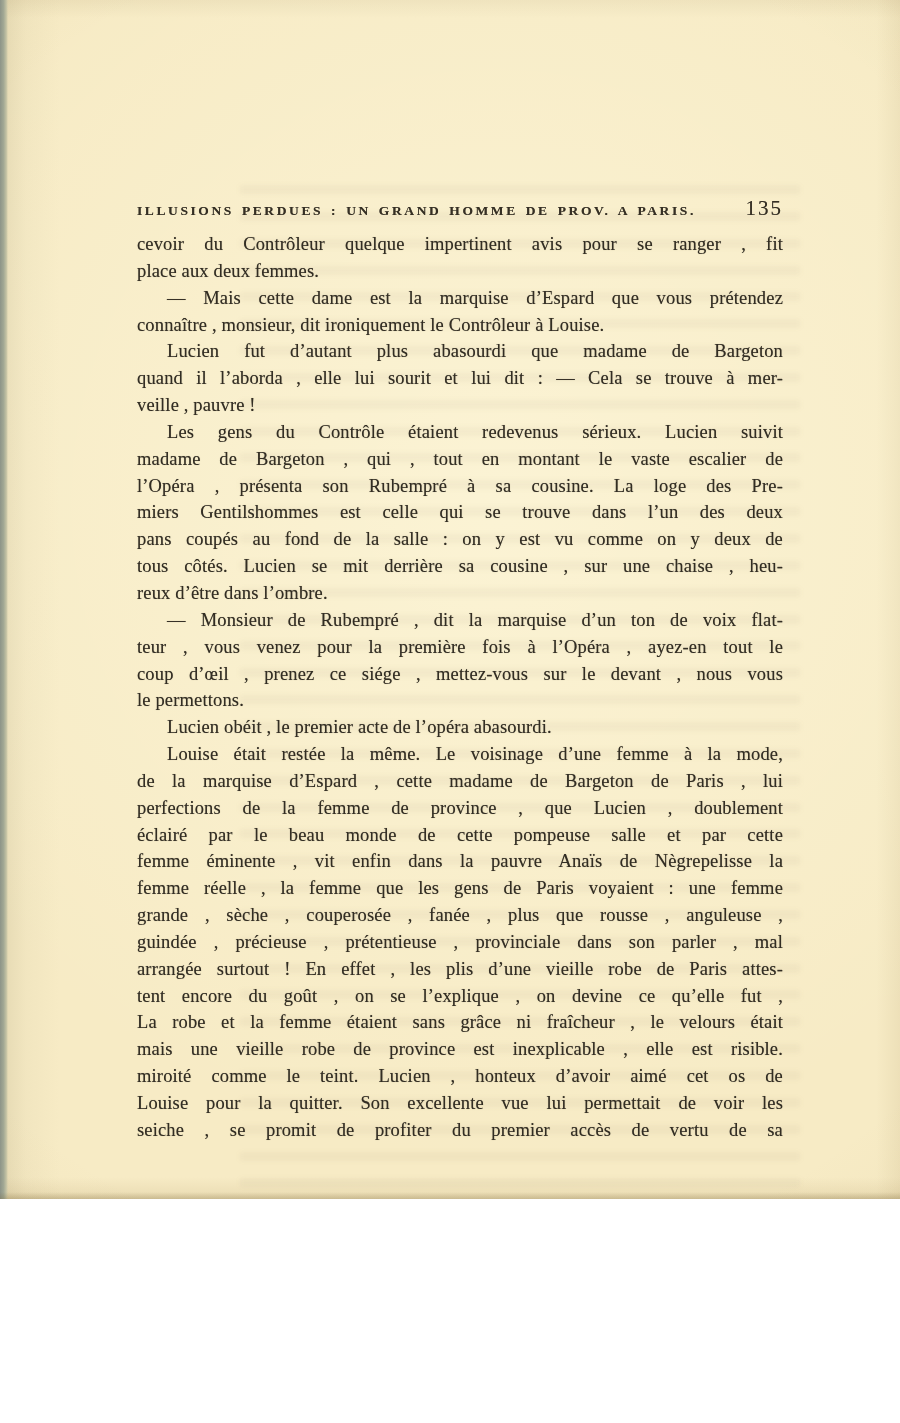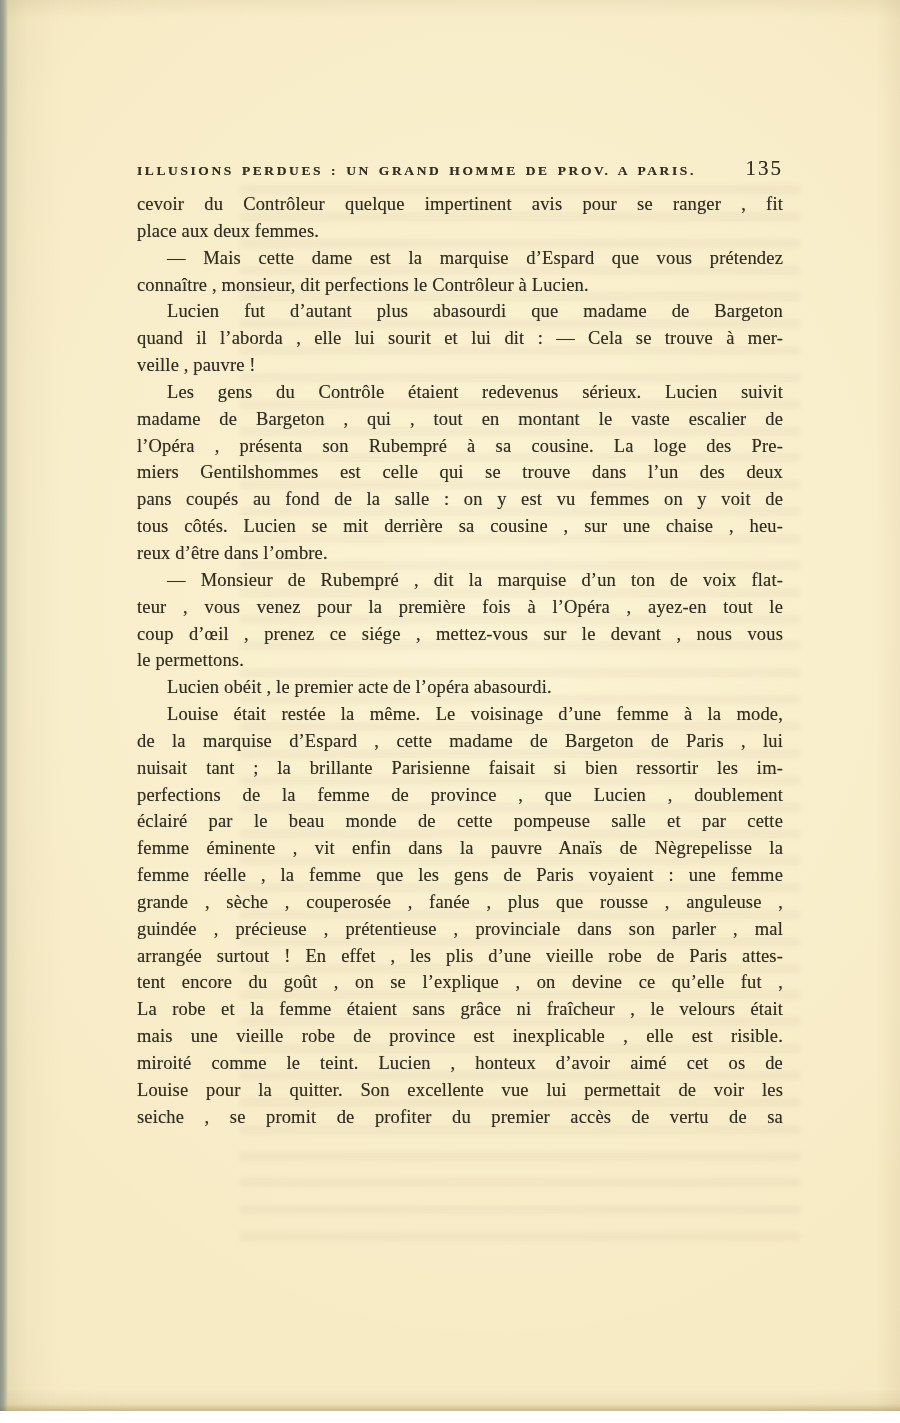--- a/index.html
+++ b/index.html
@@ -8,21 +8,21 @@
   }
   body {
     width: 900px;
     height: 1423px;
     font-family: "Liberation Serif", "DejaVu Serif", serif;
     overflow: hidden;
   }
   .page {
     position: relative;
     width: 900px;
-    height: 1411px;
+    height: 1199px;
     background-color: #f7ebc5;
     background-image:
       radial-gradient(ellipse 130% 100% at 55% 42%, rgba(255,250,225,0.55) 0%, rgba(255,250,225,0) 55%),
       radial-gradient(ellipse 120% 90% at 50% 50%, rgba(0,0,0,0) 62%, rgba(150,120,55,0.13) 100%),
       linear-gradient(90deg, rgba(140,130,90,0.18) 0px, rgba(140,130,90,0.05) 26px, rgba(140,130,90,0) 60px),
       linear-gradient(270deg, rgba(150,125,70,0.10) 0px, rgba(150,125,70,0) 24px),
       linear-gradient(0deg, rgba(150,120,60,0.14) 0px, rgba(150,120,60,0) 22px),
       linear-gradient(180deg, rgba(150,130,80,0.10) 0px, rgba(150,130,80,0) 18px);
     overflow: hidden;
   }
@@ -72,20 +72,21 @@
     word-spacing: 2px;
     color: #352f24;
     text-shadow: 0 0 0.6px rgba(53,47,36,0.55);
   }
   .page-number {
     font-size: 21px;
     font-weight: 400;
     letter-spacing: 2px;
     color: #352f24;
     text-shadow: 0 0 0.6px rgba(53,47,36,0.55);
+    margin-top: 40px;
   }
   .text-column {
     font-size: 18.5px;
     line-height: 26.85px;
     letter-spacing: 0.15px;
   }
   .paragraph { margin: 0; }
   .line {
     text-align: justify;
     text-align-last: justify;
@@ -110,49 +111,48 @@
     </div>
 
     <div class="text-column">
 
     <div class="paragraph">
           <div class="line">cevoir du Contrôleur quelque impertinent avis pour se ranger , fit</div>
           <div class="line para-end">place aux deux femmes.</div>
         </div>
         <div class="paragraph">
           <div class="line indent">— Mais cette dame est la marquise d’Espard que vous prétendez</div>
-          <div class="line para-end">connaître , monsieur, dit perfections le Contrôleur à Lucien.</div>
+          <div class="line para-end">connaître , monsieur, dit ironiquement le Contrôleur à Louise.</div>
         </div>
         <div class="paragraph">
           <div class="line indent">Lucien fut d’autant plus abasourdi que madame de Bargeton</div>
           <div class="line">quand il l’aborda , elle lui sourit et lui dit : — Cela se trouve à mer-</div>
           <div class="line para-end">veille , pauvre !</div>
         </div>
         <div class="paragraph">
           <div class="line indent">Les gens du Contrôle étaient redevenus sérieux. Lucien suivit</div>
           <div class="line">madame de Bargeton , qui , tout en montant le vaste escalier de</div>
           <div class="line">l’Opéra , présenta son Rubempré à sa cousine. La loge des Pre-</div>
           <div class="line">miers Gentilshommes est celle qui se trouve dans l’un des deux</div>
-          <div class="line">pans coupés au fond de la salle : on y est vu femmes on y voit de</div>
+          <div class="line">pans coupés au fond de la salle : on y est vu comme on y deux de</div>
           <div class="line">tous côtés. Lucien se mit derrière sa cousine , sur une chaise , heu-</div>
           <div class="line para-end">reux d’être dans l’ombre.</div>
         </div>
         <div class="paragraph">
           <div class="line indent">— Monsieur de Rubempré , dit la marquise d’un ton de voix flat-</div>
           <div class="line">teur , vous venez pour la première fois à l’Opéra , ayez-en tout le</div>
           <div class="line">coup d’œil , prenez ce siége , mettez-vous sur le devant , nous vous</div>
           <div class="line para-end">le permettons.</div>
         </div>
         <div class="paragraph">
           <div class="line indent para-end">Lucien obéit , le premier acte de l’opéra abasourdi.</div>
         </div>
         <div class="paragraph">
           <div class="line indent">Louise était restée la même. Le voisinage d’une femme à la mode,</div>
           <div class="line">de la marquise d’Espard , cette madame de Bargeton de Paris , lui</div>
-          <div class="line">nuisait tant ; la brillante Parisienne faisait si bien ressortir les im-</div>
           <div class="line">perfections de la femme de province , que Lucien , doublement</div>
           <div class="line">éclairé par le beau monde de cette pompeuse salle et par cette</div>
           <div class="line">femme éminente , vit enfin dans la pauvre Anaïs de Nègrepelisse la</div>
           <div class="line">femme réelle , la femme que les gens de Paris voyaient : une femme</div>
           <div class="line">grande , sèche , couperosée , fanée , plus que rousse , anguleuse ,</div>
           <div class="line">guindée , précieuse , prétentieuse , provinciale dans son parler , mal</div>
           <div class="line">arrangée surtout ! En effet , les plis d’une vieille robe de Paris attes-</div>
           <div class="line">tent encore du goût , on se l’explique , on devine ce qu’elle fut ,</div>
           <div class="line">La robe et la femme étaient sans grâce ni fraîcheur , le velours était</div>
           <div class="line">mais une vieille robe de province est inexplicable , elle est risible.</div>

